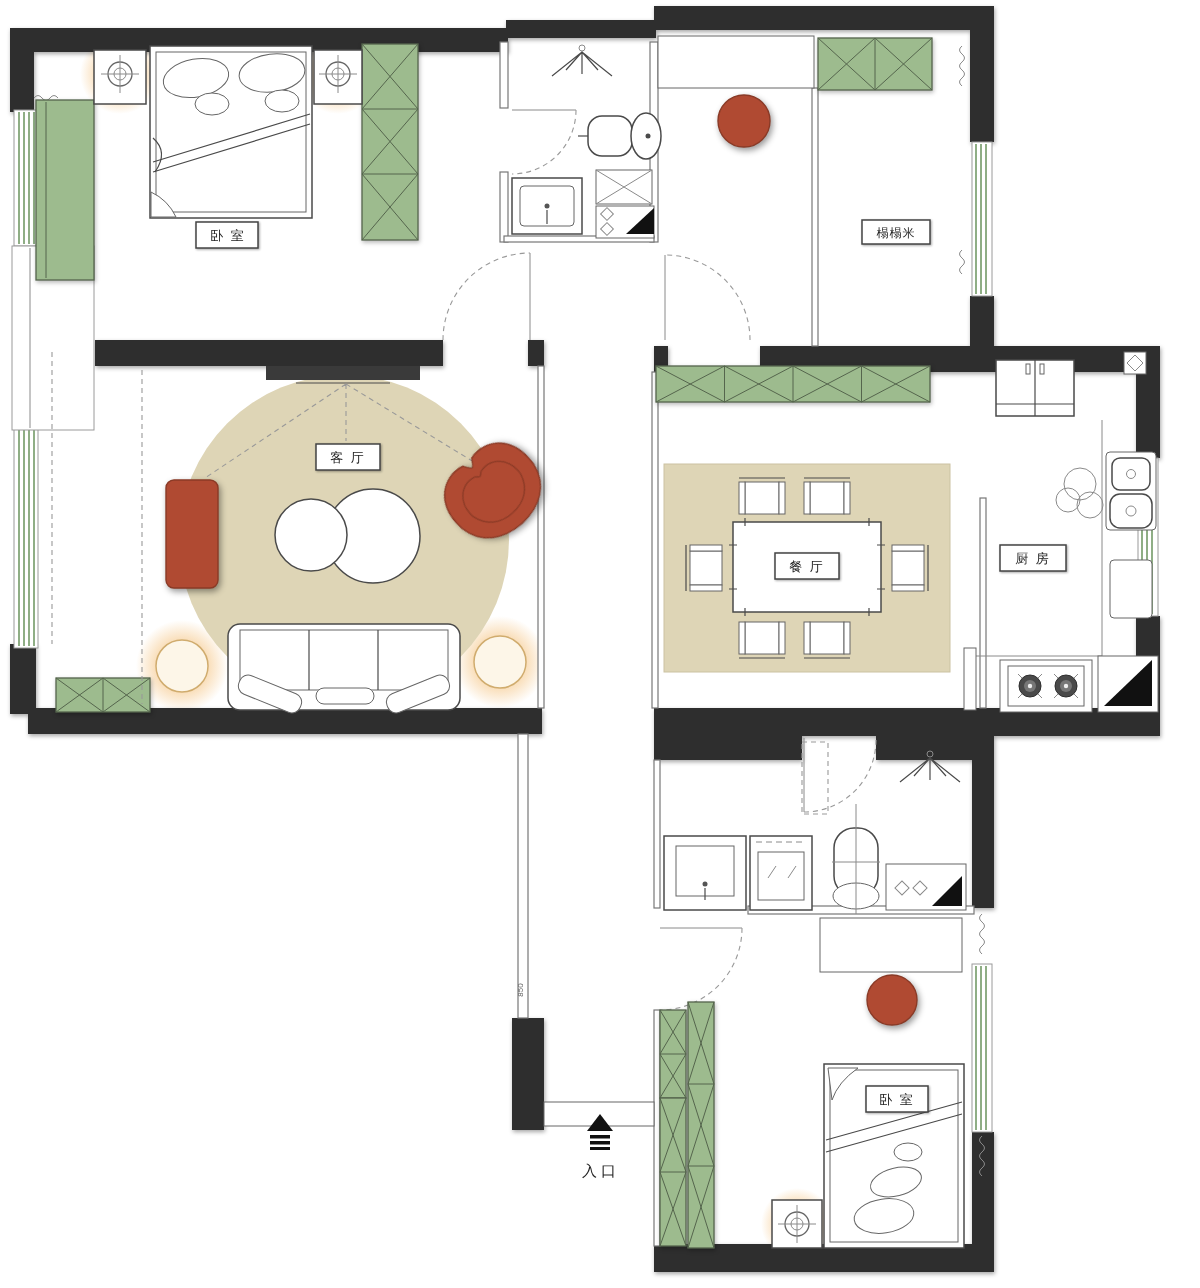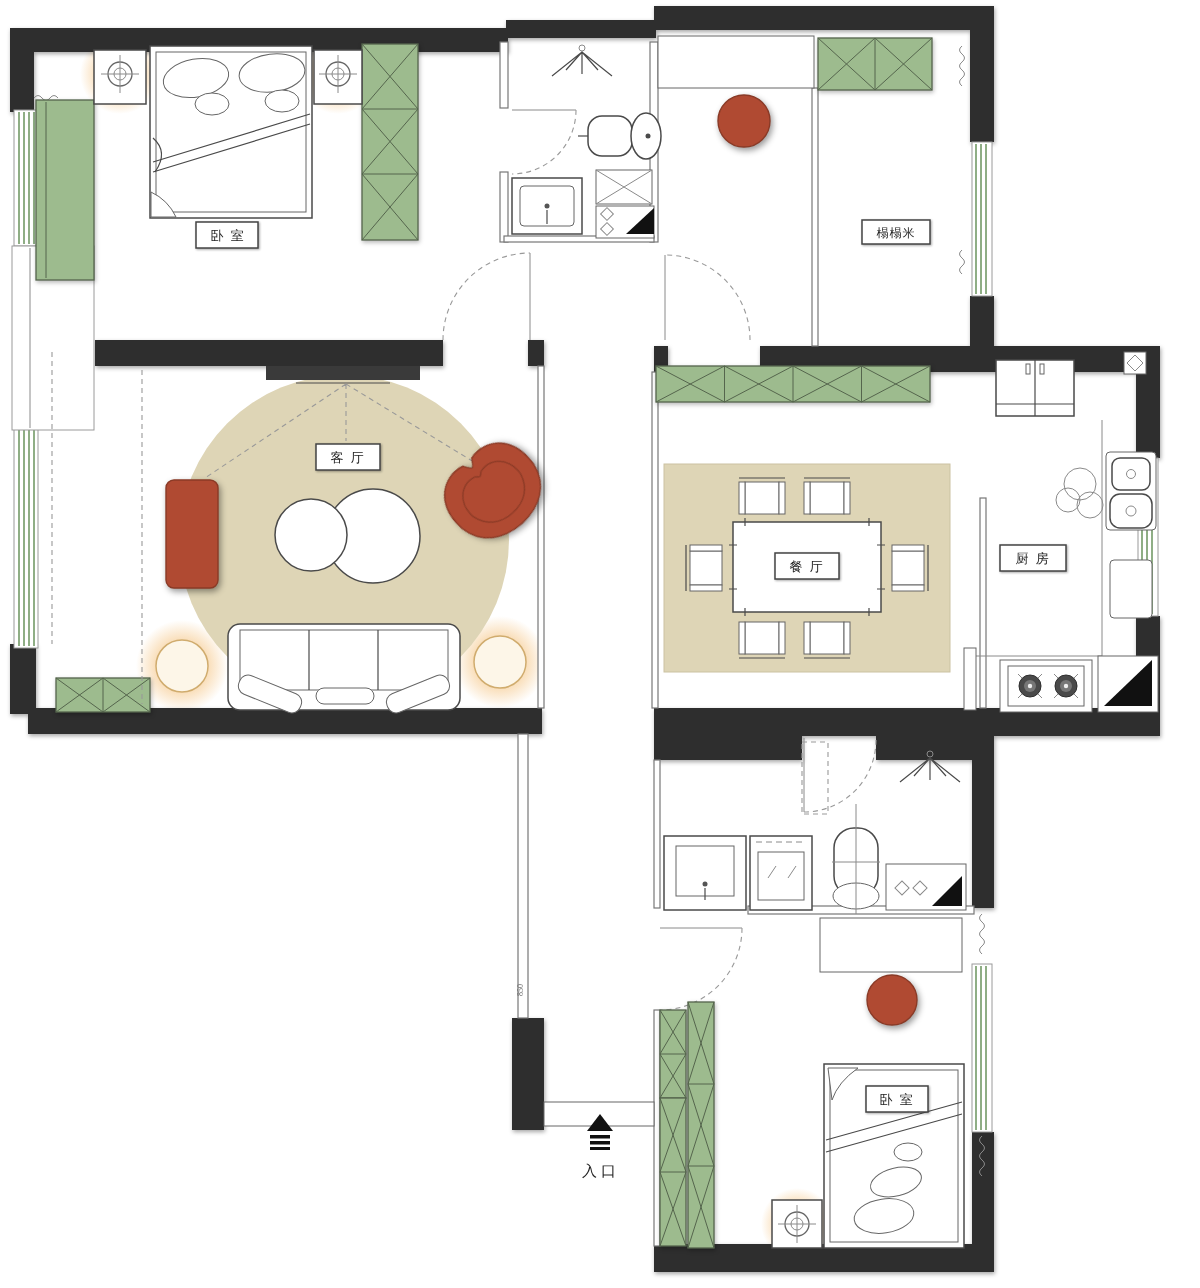--- a/index.html
+++ b/index.html
@@ -1,17 +1,17 @@
 <!DOCTYPE html>
 <html style="--c-wall: #2e2e2e; --c-cabinet_green: #9dbb8e; --c-cabinet_green_border: #55654d; --c-window_green: #8fae85; --c-rug_beige: #ded5b6; --c-accent_red: #b04a32; --c-accent_red_border: #8a3a26; --c-lamp_glow: #f2b35e; --c-line: #555555;"><head>
 <meta charset="utf-8">
 <style>
   html,body{margin:0;padding:0;background:#fff;}
   .stage{width:1084px;height:1288px;position:relative;background:#fff;
-         font-family:Liberation Serif, serif;}
+         font-family:Liberation Sans, sans-serif;}
   svg{display:block;}
   .wall{fill:var(--c-wall);}
   .wallg{filter:drop-shadow(1px 2px 2px rgba(0,0,0,.35));}
   .tw{fill:#fff;stroke:#777;stroke-width:1.2;}
   .cab{fill:var(--c-cabinet_green);stroke:var(--c-cabinet_green_border);stroke-width:1.3;}
   .cabg{filter:drop-shadow(1px 2px 2px rgba(0,0,0,.28));}
   .cabl{stroke:var(--c-cabinet_green_border);stroke-width:1;fill:none;}
   .winbox{fill:#fff;stroke:#9a9a9a;stroke-width:1;}
   .win{stroke:var(--c-window_green);stroke-width:2;}
   .rug{fill:var(--c-rug_beige);}

